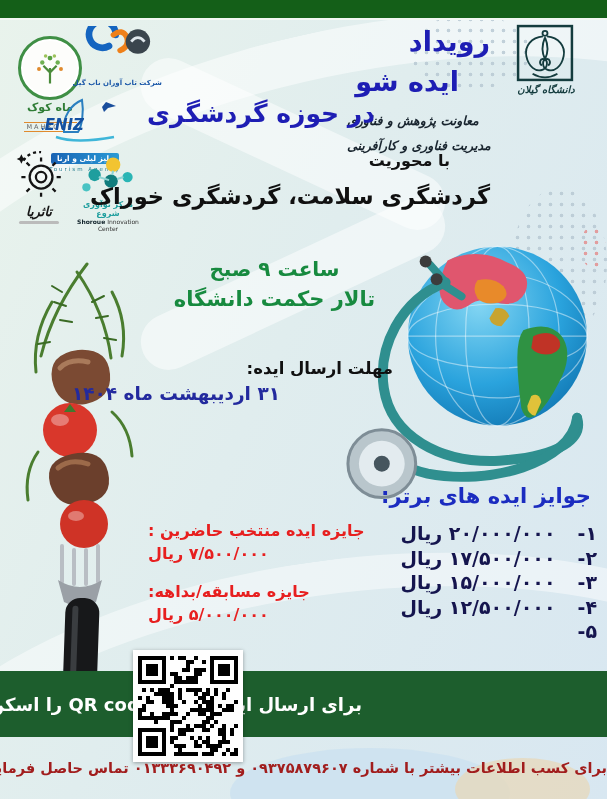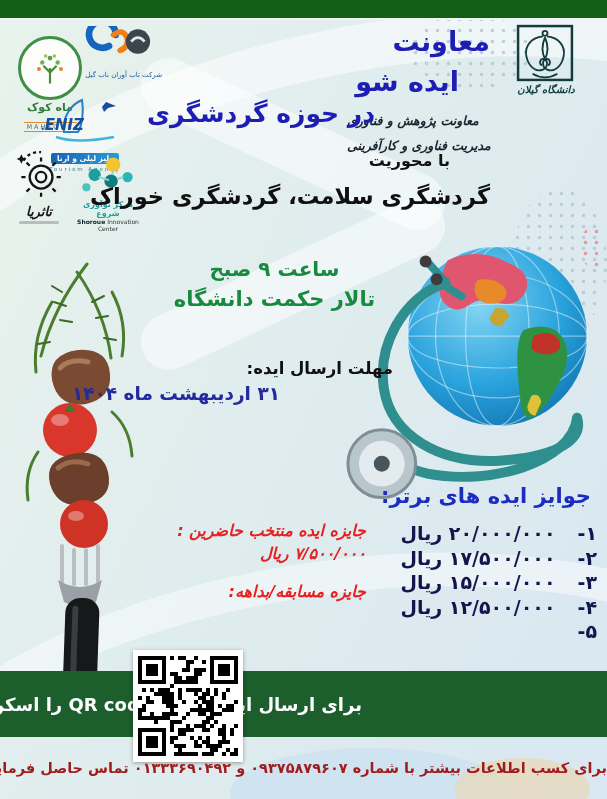--- a/index.html
+++ b/index.html
@@ -44,21 +44,21 @@
   
   .logo{text-align:center;}
   .mk{left:12px;top:36px;width:76px;}
   .mk-circle{margin:0 auto;width:58px;height:58px;border-radius:50%;background:#fdfdfb;
              border:3px solid #3f8f45;box-shadow:0 0 0 2px #fff inset;display:flex;
              align-items:center;justify-content:center;}
   .mk-fa{font-size:11px;font-weight:bold;color:#2f7d36;margin-top:1px;}
   .mk-en{font-size:6.5px;letter-spacing:2px;color:#666;border-top:1px solid #e08a2d;
          border-bottom:1px solid #e08a2d;display:inline-block;padding:0 3px;}
   .ta{left:76px;top:26px;width:86px;}
-  .ta-label{font-size:7px;font-weight:normal;color:#1a57a8;margin-top:1px;white-space:nowrap;padding-left:40px;}
+  .ta-label{font-size:7px;font-weight:bold;color:#1a57a8;margin-top:9px;white-space:nowrap;padding-left:40px;}
   .ln{left:42px;top:96px;width:86px;}
   .ln-fa{display:inline-block;font-size:7.5px;font-weight:bold;color:#fff;
          background:linear-gradient(90deg,#1a64b4,#2a9bd6);border-radius:2px;padding:1px 6px;}
   .ln-en{font-size:5.5px;letter-spacing:2px;color:#2a7f8f;margin-top:1px;}
   .ts{left:8px;top:146px;width:62px;}
   .ts-fa{font-size:13px;font-weight:bold;color:#161616;margin-top:-2px;font-style:italic;}
   .ts-sub{width:40px;height:3px;margin:2px auto 0;background:#bbb;border-radius:2px;}
   .sh{left:70px;top:156px;width:76px;}
   .sh-fa{font-size:8px;font-weight:bold;color:#1e9e9e;}
   .sh-en{font-size:6px;color:#333;}
@@ -72,21 +72,21 @@
   .when .l1{font-size:22px;} .when .l2{font-size:20px;margin-top:7px;}
   .when .l3{font-size:21px;margin-top:6px;}
   
   .dl1{right:214px;top:359px;font-size:16.5px;font-weight:bold;color:#101010;white-space:nowrap;}
   .dl2{right:327px;top:383px;font-size:18.5px;font-weight:bold;color:#232a9e;white-space:nowrap;}
   
   .pr-head{right:16px;top:484px;font-size:21px;font-weight:bold;color:#1b2cc0;white-space:nowrap;}
   .pr-list{right:10px;top:522px;width:250px;}
   .pr-row{display:flex;gap:22px;align-items:baseline;height:24.6px;
           font-size:19px;font-weight:bold;color:#15154e;white-space:nowrap;}
-  .red-block{left:140px;width:226px;text-align:right;color:#e71f1f;font-weight:bold;font-style:italic;}
+  .red-block{left:148px;width:226px;text-align:left;color:#e71f1f;font-weight:bold;}
   .rb1{top:521px;} .rb2{top:582px;}
   .red-label{font-size:16px;white-space:nowrap;}
   .red-amount{font-size:16px;margin-top:4px;}
   
   .banner{left:0;top:671px;width:607px;height:66px;background:#1d5e2d;
           display:flex;align-items:center;}
   .banner-text{width:100%;padding-left:10px;padding-right:245px;text-align:center;
                color:#fff;font-size:18px;font-weight:bold;white-space:nowrap;}
   .qr-box{left:133px;top:650px;width:110px;height:112px;background:#fff;
           box-shadow:0 1px 4px rgba(0,0,0,.35);display:flex;align-items:center;justify-content:center;}
@@ -121,21 +121,21 @@
         <path d="M30,12 C41,13 48,21 46,31 C44,41 37,47 30,44 C25,42 25,35 29,34 C33,33 34,38 31,40"></path>
         <path d="M28,13 C25,20 25,28 28,34 C31,28 31,20 28,13"></path>
         <path d="M16,48 q12,7 24,0"></path>
       </g>
     </svg>
   </div>
   <div class="abs uni-name">دانشگاه گیلان</div>
   <div class="abs dept dept1">معاونت پژوهش و فناوری</div>
   <div class="abs dept dept2">مدیریت فناوری و کارآفرینی</div>
 
-  <div class="abs t-navy title1">معاونت</div>
+  <div class="abs t-navy title1">رویداد</div>
   <div class="abs t-navy title2">ایده شو</div>
   <div class="abs t-navy title3">در حوزه گردشگری</div>
 
   <div class="abs logo mk">
     <div class="mk-circle">
       <svg viewBox="0 0 40 40" width="44" height="44">
         <path d="M20,34 L20,20 M20,24 l-6,-6 M20,24 l6,-6" stroke="#4a8b3a" stroke-width="2" fill="none"></path>
         <g>
           <circle cx="20" cy="11" r="2.2" fill="#58a043"></circle>
             <circle cx="13" cy="15" r="2" fill="#6fb052"></circle>
@@ -309,20 +309,21 @@
       <span>۵-</span>
     </div>
   </div>
 
   <div class="abs red-block rb1">
     <div class="red-label">جایزه ایده منتخب حاضرین :</div>
     <div class="red-amount">۷/۵۰۰/۰۰۰ ریال</div>
   </div>
   <div class="abs red-block rb2">
     <div class="red-label">جایزه مسابقه/بداهه:</div>
+    <div class="red-amount">۵/۰۰۰/۰۰۰ ریال</div>
   </div>
 
   <div class="abs banner">
     <div class="banner-text">برای ارسال ایده تصویر QR code را اسکن کنید.</div>
   </div>
   <div class="abs qr-box">
     <svg id="qr-svg" viewBox="0 0 100 100">
         <rect x="32" y="0" width="4" height="4" fill="#000"></rect>
         <rect x="40" y="0" width="4" height="4" fill="#000"></rect>
         <rect x="44" y="0" width="4" height="4" fill="#000"></rect>

